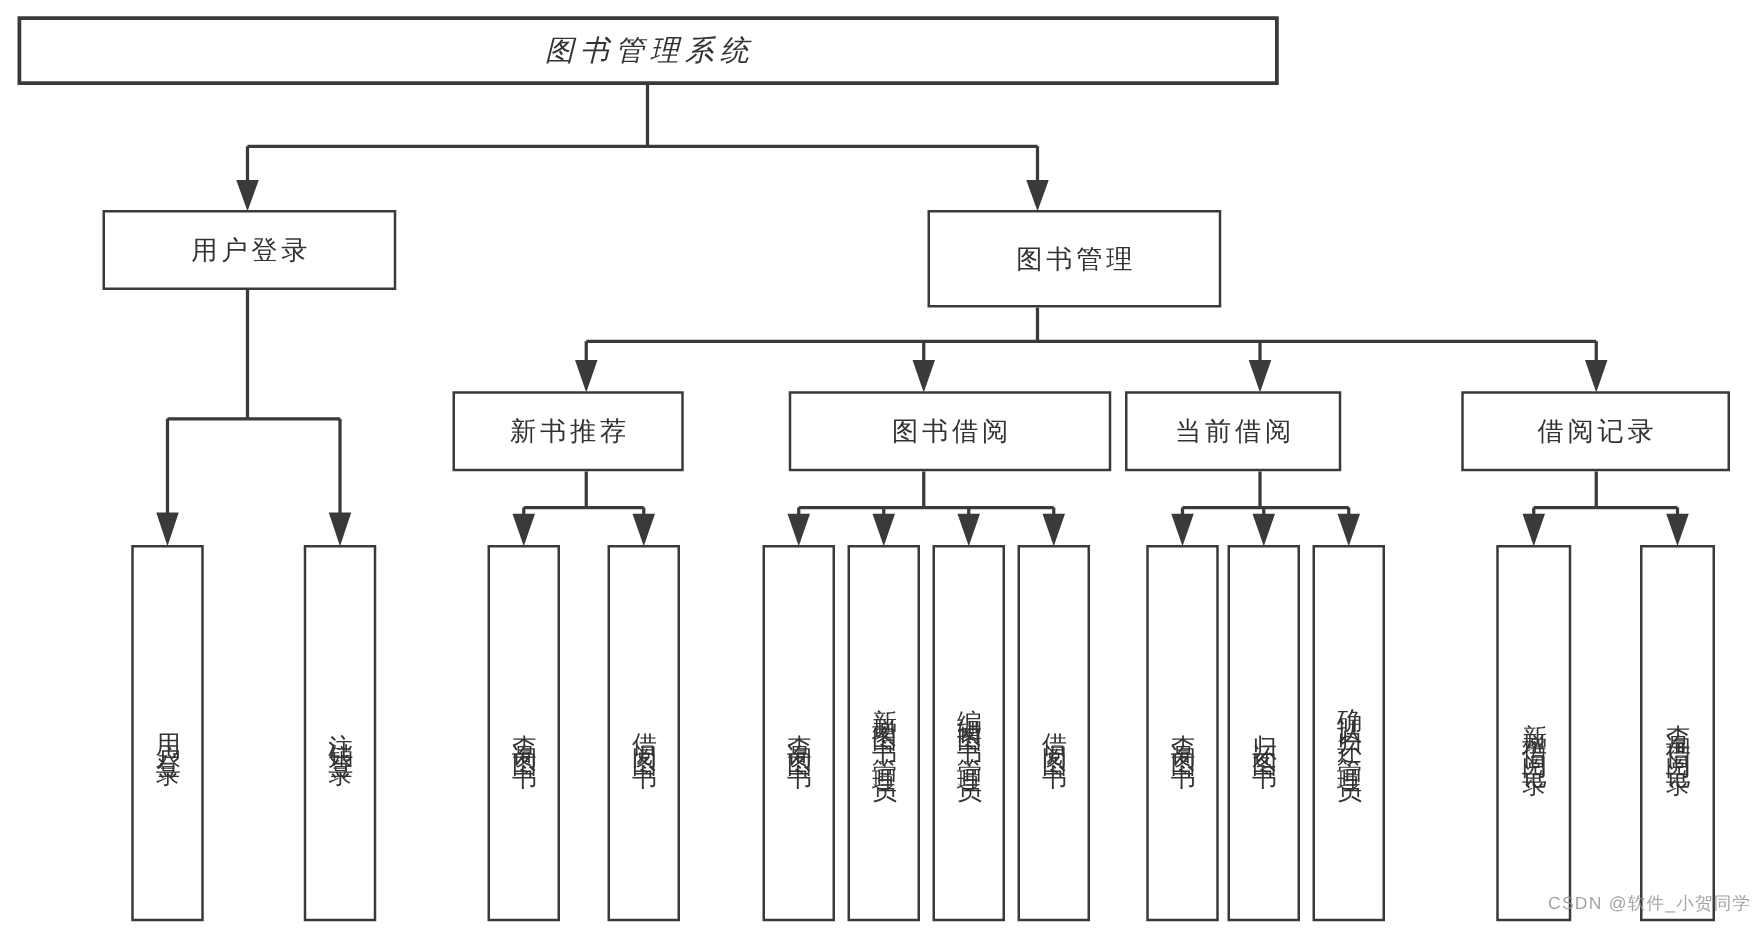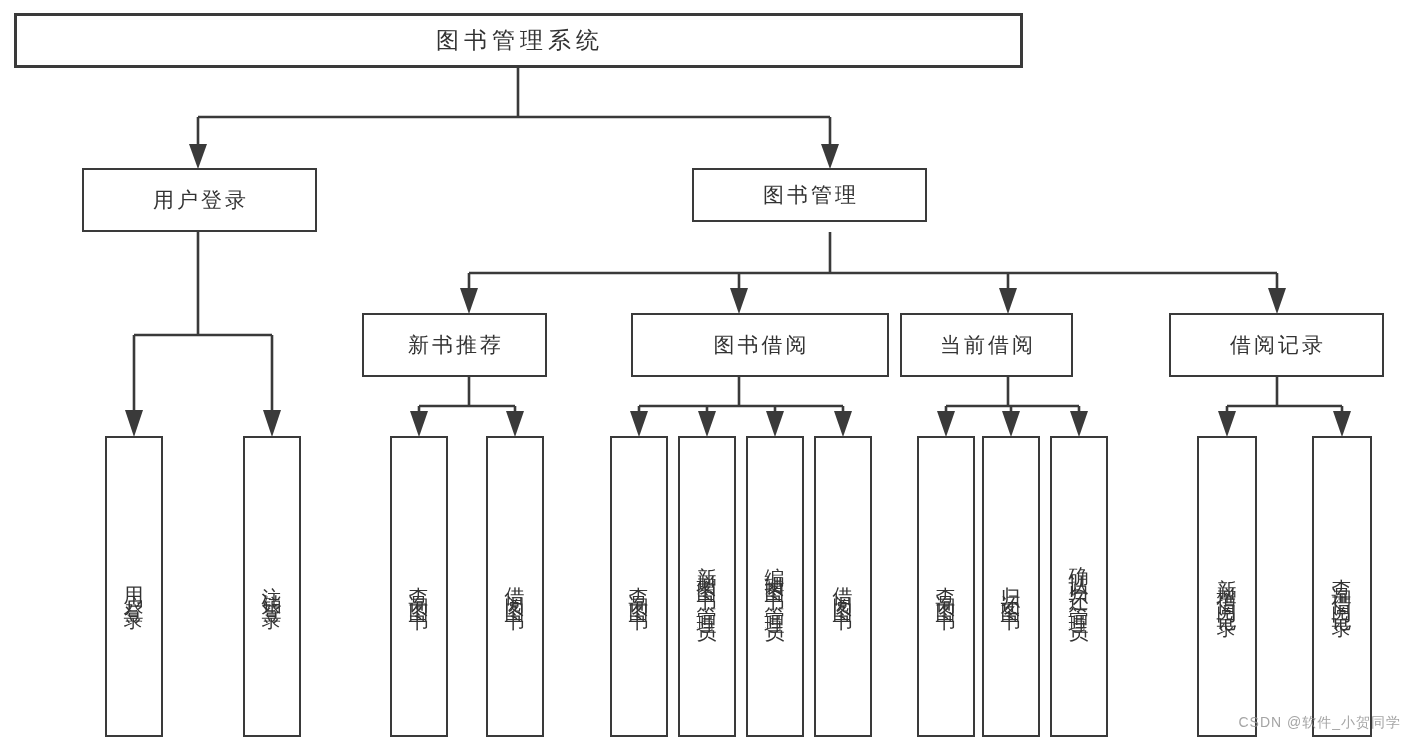--- a/index.html
+++ b/index.html
@@ -89,24 +89,24 @@
     <polygon points="766,411 784,411 775,437"></polygon>
     <polygon points="834,411 852,411 843,437"></polygon>
     <polygon points="937,411 955,411 946,437"></polygon>
     <polygon points="1002,411 1020,411 1011,437"></polygon>
     <polygon points="1070,411 1088,411 1079,437"></polygon>
     <polygon points="1218,411 1236,411 1227,437"></polygon>
     <polygon points="1333,411 1351,411 1342,437"></polygon>
   </g>
 </svg>
 
-<div class="box hbox rootbox" style="left:14px; top:13px; width:1009px; height:55px;">图书管理系统</div>
+<div class="box hbox rootbox" style="left:14px; top:13px; width:1009px; height:55px;font-style:italic;">图书管理系统</div>
 
 <div class="box hbox" style="left:82px; top:168px; width:235px; height:64px;">用户登录</div>
-<div class="box hbox" style="left:692px; top:168px; width:235px; height:54px;">图书管理</div>
+<div class="box hbox" style="left:742px; top:168px; width:235px; height:78px;">图书管理</div>
 
 <div class="box hbox" style="left:362px; top:313px; width:185px; height:64px;">新书推荐</div>
 <div class="box hbox" style="left:631px; top:313px; width:258px; height:64px;">图书借阅</div>
 <div class="box hbox" style="left:900px; top:313px; width:173px; height:64px;">当前借阅</div>
 <div class="box hbox" style="left:1169px; top:313px; width:215px; height:64px;">借阅记录</div>
 
 <div class="box vbox" style="left:105px; top:436px; width:58px; height:301px;">用户登录</div>
 <div class="box vbox" style="left:243px; top:436px; width:58px; height:301px;">注销登录</div>
 
 <div class="box vbox" style="left:390px; top:436px; width:58px; height:301px;">查询图书</div>

